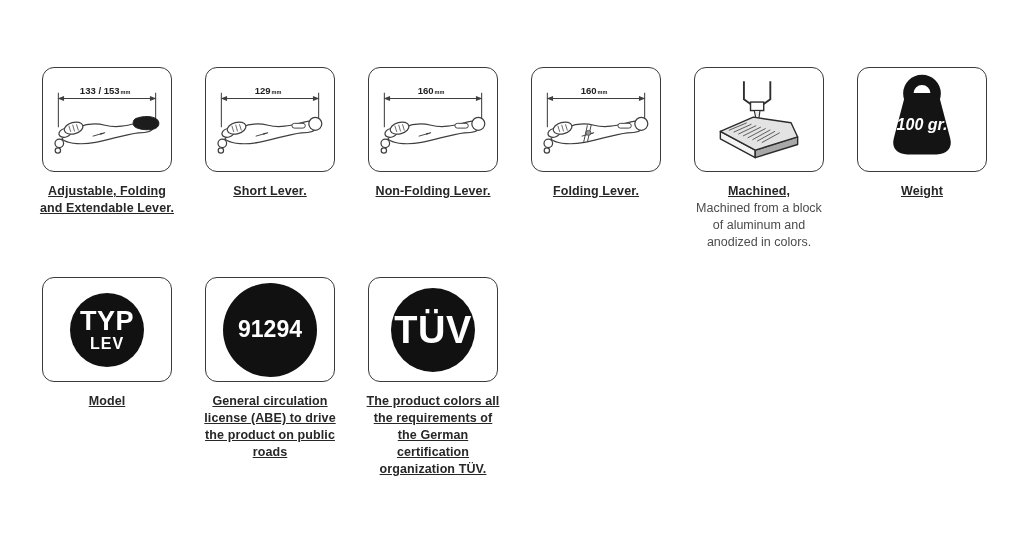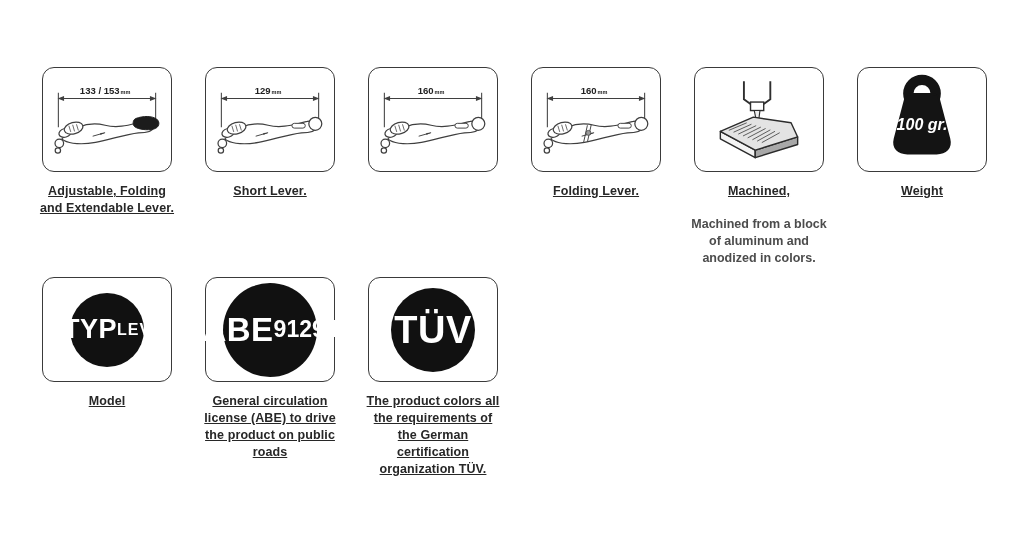--- a/index.html
+++ b/index.html
@@ -12,27 +12,27 @@
     width: 130px; height: 105px; box-sizing: border-box;
     border: 1.6px solid #3a3a3a; border-radius: 12px; background: #fff;
     display: flex; align-items: center; justify-content: center;
   }
   .label {
     margin-top: 11px; width: 172px; text-align: center;
     font-size: 12.5px; font-weight: bold; color: #272727;
     line-height: 1.36; white-space: pre-line; letter-spacing: 0.1px; text-decoration: underline;
   }
   .desc {
-    margin-top: 16px; width: 160px; text-align: center;
-    font-size: 12.5px; font-weight: bold; color: #4c4c4c;
+    margin-top: 0px; width: 160px; text-align: center;
+    font-size: 12.5px; font-weight: normal; color: #4c4c4c;
     line-height: 1.36; white-space: pre-line;
   }
   .badge-circle {
     border-radius: 50%; background: #111111; color: #ffffff;
-    display: flex; flex-direction: row; align-items: center; justify-content: center;
+    display: flex; flex-direction: column; align-items: center; justify-content: center;
     font-weight: bold; line-height: 1;
   }
   .badge-typ { width: 74px; height: 74px; }
   .badge-typ .l1 { font-size: 27px; letter-spacing: 0.5px; }
   .badge-typ .l2 { font-size: 16px; margin-top: 1px; letter-spacing: 1px; }
   .badge-abe { width: 94px; height: 94px; }
   .badge-abe .l1 { font-size: 33px; letter-spacing: 0.5px; }
   .badge-abe .l2 { font-size: 23px; margin-top: 0px; text-align: center; }
   .badge-tuv { width: 84px; height: 84px; }
   .badge-tuv .l1 { font-size: 38px; letter-spacing: 0.5px; }
@@ -108,20 +108,21 @@
 
     <div class="feature">
       <div class="card">
         <svg width="124" height="90" viewBox="0 0 130 85">
           <use href="#dim"></use>
           <text x="63" y="15" text-anchor="middle" class="dim-text"><tspan>160</tspan><tspan class="dim-unit" dy="0.5" dx="1">mm</tspan></text>
           <use href="#lever"></use>
           <use href="#tip-ball"></use>
         </svg>
       </div>
+      <div class="label">Non-Folding Lever.</div>
     </div>
 
     <div class="feature">
       <div class="card">
         <svg width="124" height="90" viewBox="0 0 130 85">
           <use href="#dim"></use>
           <text x="63" y="15" text-anchor="middle" class="dim-text"><tspan>160</tspan><tspan class="dim-unit" dy="0.5" dx="1">mm</tspan></text>
           <use href="#lever"></use>
           <use href="#tip-ball"></use>
           <use href="#hinge"></use>
@@ -178,21 +179,20 @@
           <span class="l1">TYP</span>
           <span class="l2">LEV</span>
         </div>
       </div>
       <div class="label">Model</div>
     </div>
 
     <div class="feature">
       <div class="card">
         <div class="badge-circle badge-abe">
-          <span class="l1">ABE</span>
           <span class="l2">91294</span>
         </div>
       </div>
       <div class="label">General circulation
 license (ABE) to drive
 the product on public
 roads</div>
     </div>
 
     <div class="feature">

